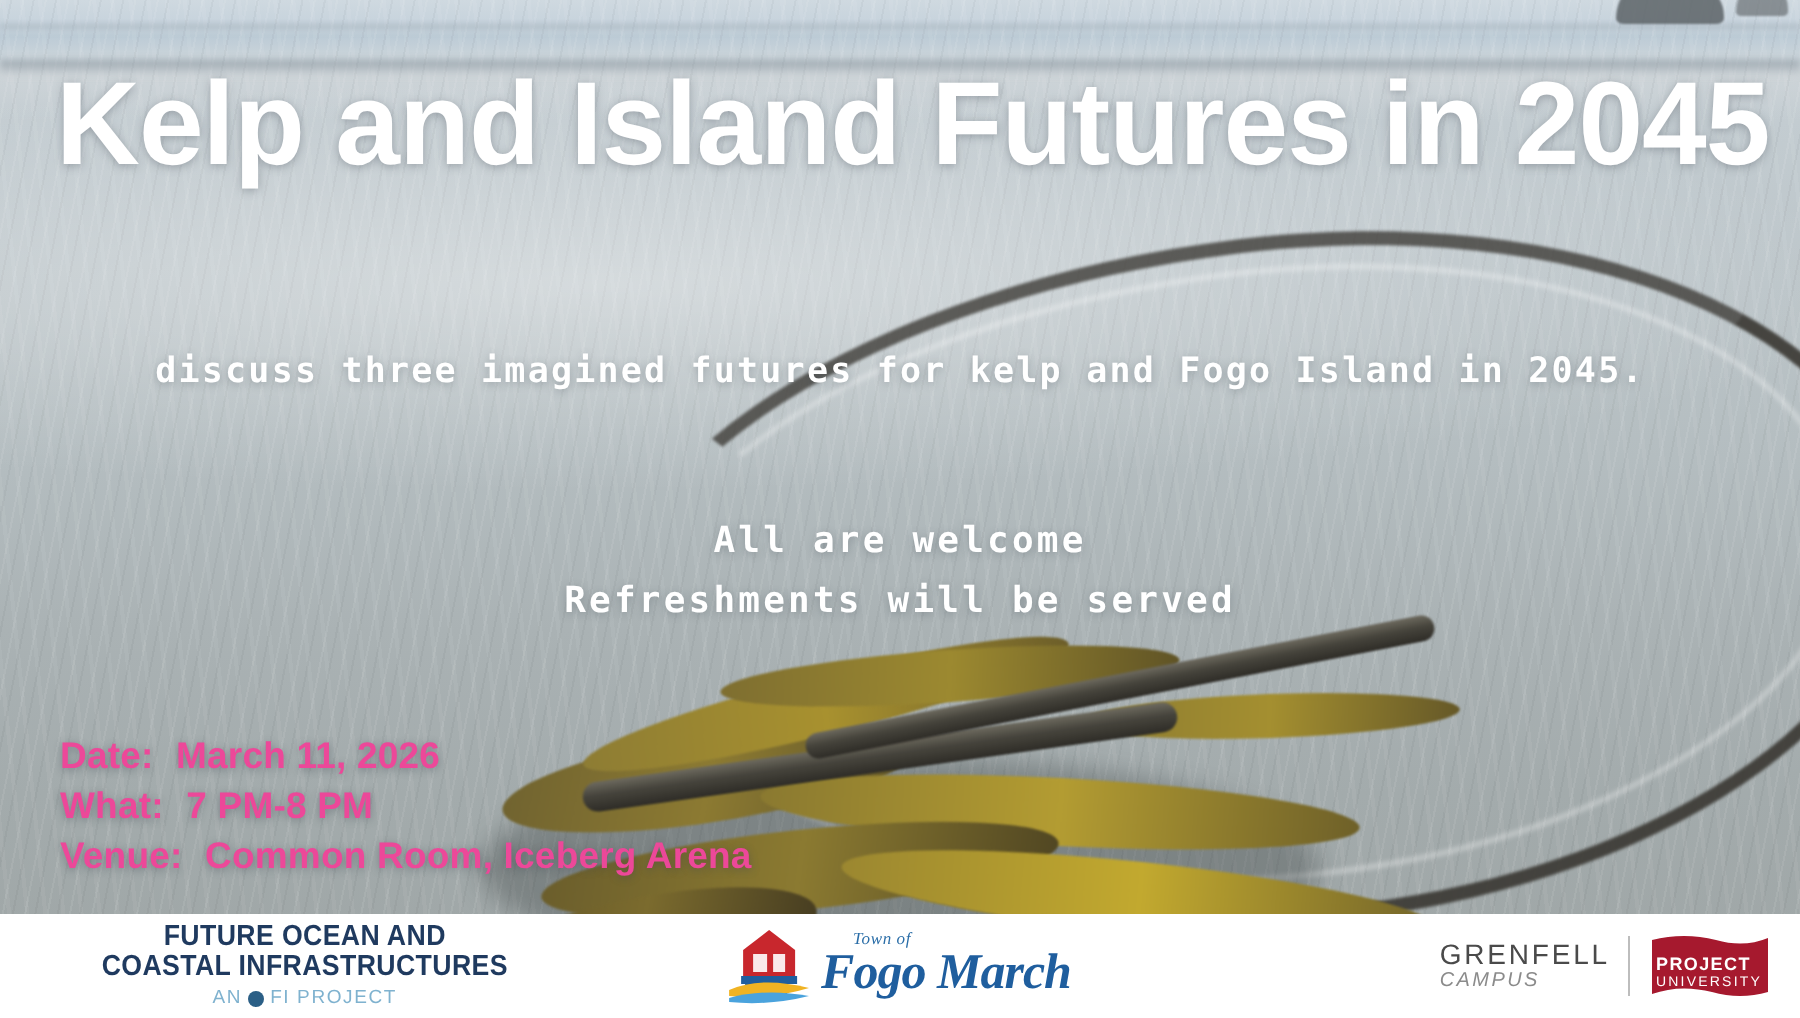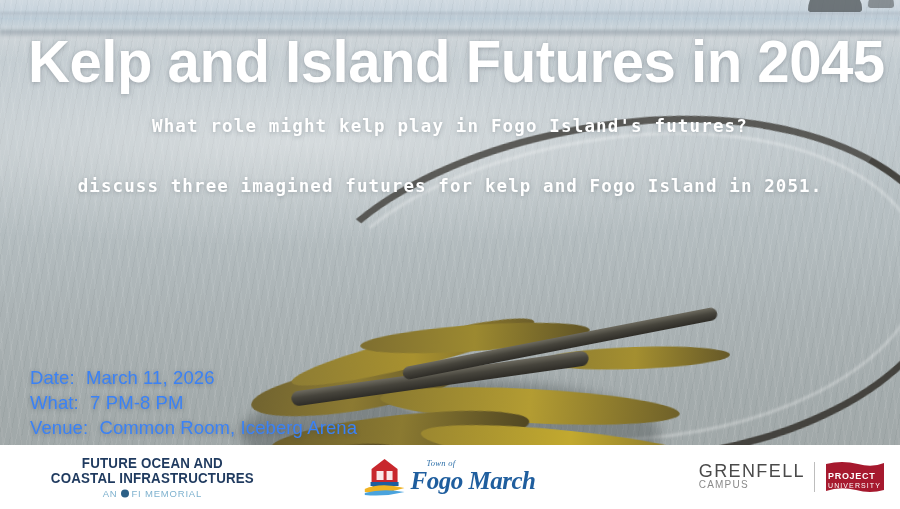--- a/index.html
+++ b/index.html
@@ -194,37 +194,37 @@
     font-size: 18px;
     line-height: 30px;
     letter-spacing: 1.6px;
     color: #ffffff;
     text-shadow: 0 1px 4px rgba(70,80,90,.35);
   }
   .details {
     position: absolute;
     left: 30px;
     top: 365px;
-    color: #3b82f6;
-    font-family: "Liberation Sans", sans-serif;
-    font-weight: normal;
+    color: #ec4899;
+    font-family: "Liberation Sans", sans-serif;
+    font-weight: bold;
     font-size: 18.5px;
     line-height: 25px;
     letter-spacing: .1px;
     text-shadow: 0 1px 4px rgba(60,70,80,.45);
   }
   .details .lbl { display: inline; }
   .details .val { display: inline; margin-left: 6px; }
 
   
   .footer {
     position: absolute;
     left: 0; bottom: 0;
     width: 900px;
-    height: 64px;
+    height: 52px;
     background: #ffffff;
     display: flex;
     align-items: center;
     margin-top: 30px;
   }
   .foci {
     position: absolute;
     left: 42px;
     top: 50%;
     transform: translateY(-50%);
@@ -297,31 +297,32 @@
     right: 14px;
     top: 50%;
     transform: translateY(-50%);
     display: flex;
     align-items: center;
     gap: 9px;
   }
   .grenfell { text-align: left; }
   .grenfell-1 {
     font-family: "Liberation Sans", sans-serif;
-    font-size: 18px;
+    font-size: 14px;
     letter-spacing: 1.4px;
     color: #4a4a4a;
     line-height: 15px;
   }
   .grenfell-2 {
     font-family: "Liberation Sans", sans-serif;
     font-size: 10px;
     letter-spacing: 1.2px;
     color: #8b8b8b;
     line-height: 12px;
+    font-style: italic;
   }
   .vrule {
     width: 1px;
     height: 30px;
     background: #bdbdbd;
   }
   .mun { position: relative; width: 62px; height: 34px; }
   .mun-text {
     position: absolute;
     left: 4px; top: 11px;
@@ -364,26 +365,29 @@
 
       <div class="stipe-thick" style="left:60px;  top:52px;  width:300px; transform:rotate(-8deg);"></div>
       <div class="stipe-thick" style="left:170px; top:18px;  width:320px; transform:rotate(-11deg); height:13px;"></div>
     </div>
   </div>
 
   <div class="content">
 
     <div class="title">Kelp and Island Futures in 2045</div>
 
-    <div class="subtitle">What role might kelp play in Fogo Island's futures?</div>
 
     <div class="body-copy">
-      <div>discuss three imagined futures for kelp and Fogo Island in 2051.</div>
-    </div>
-
+      <div>discuss three imagined futures for kelp and Fogo Island in 2045.</div>
+    </div>
+
+    <div class="welcome">
+      <div>All are welcome</div>
+      <div>Refreshments will be served</div>
+    </div>
 
     <div class="details">
       <div>
         <span class="lbl">Date:</span>
         <span class="val">March 11, 2026</span>
       </div>
       <div>
         <span class="lbl">What:</span>
         <span class="val">7 PM-8 PM</span>
       </div>
@@ -395,21 +399,21 @@
   </div>
 
   <div class="footer">
 
     <div class="foci">
       <div class="foci-l1">FUTURE OCEAN AND</div>
       <div class="foci-l2">COASTAL INFRASTRUCTURES</div>
       <div class="foci-sub">
         <span>AN</span>
         <span class="ofi-mark"></span>
-        <span>FI MEMORIAL</span>
+        <span>FI PROJECT</span>
       </div>
     </div>
 
     <div class="fogo">
       <div class="fogo-house">
         <svg width="40" height="38" viewBox="0 0 40 38">
           <path d="M20 1 L33 11 L33 24 L7 24 L7 11 Z" fill="#c8272d"></path>
           <rect x="12" y="13" width="7" height="9" fill="#ffffff" opacity=".9"></rect>
           <rect x="22" y="13" width="6" height="9" fill="#ffffff" opacity=".9"></rect>
           <rect x="6" y="24" width="28" height="4" fill="#1f5e9e"></rect>

